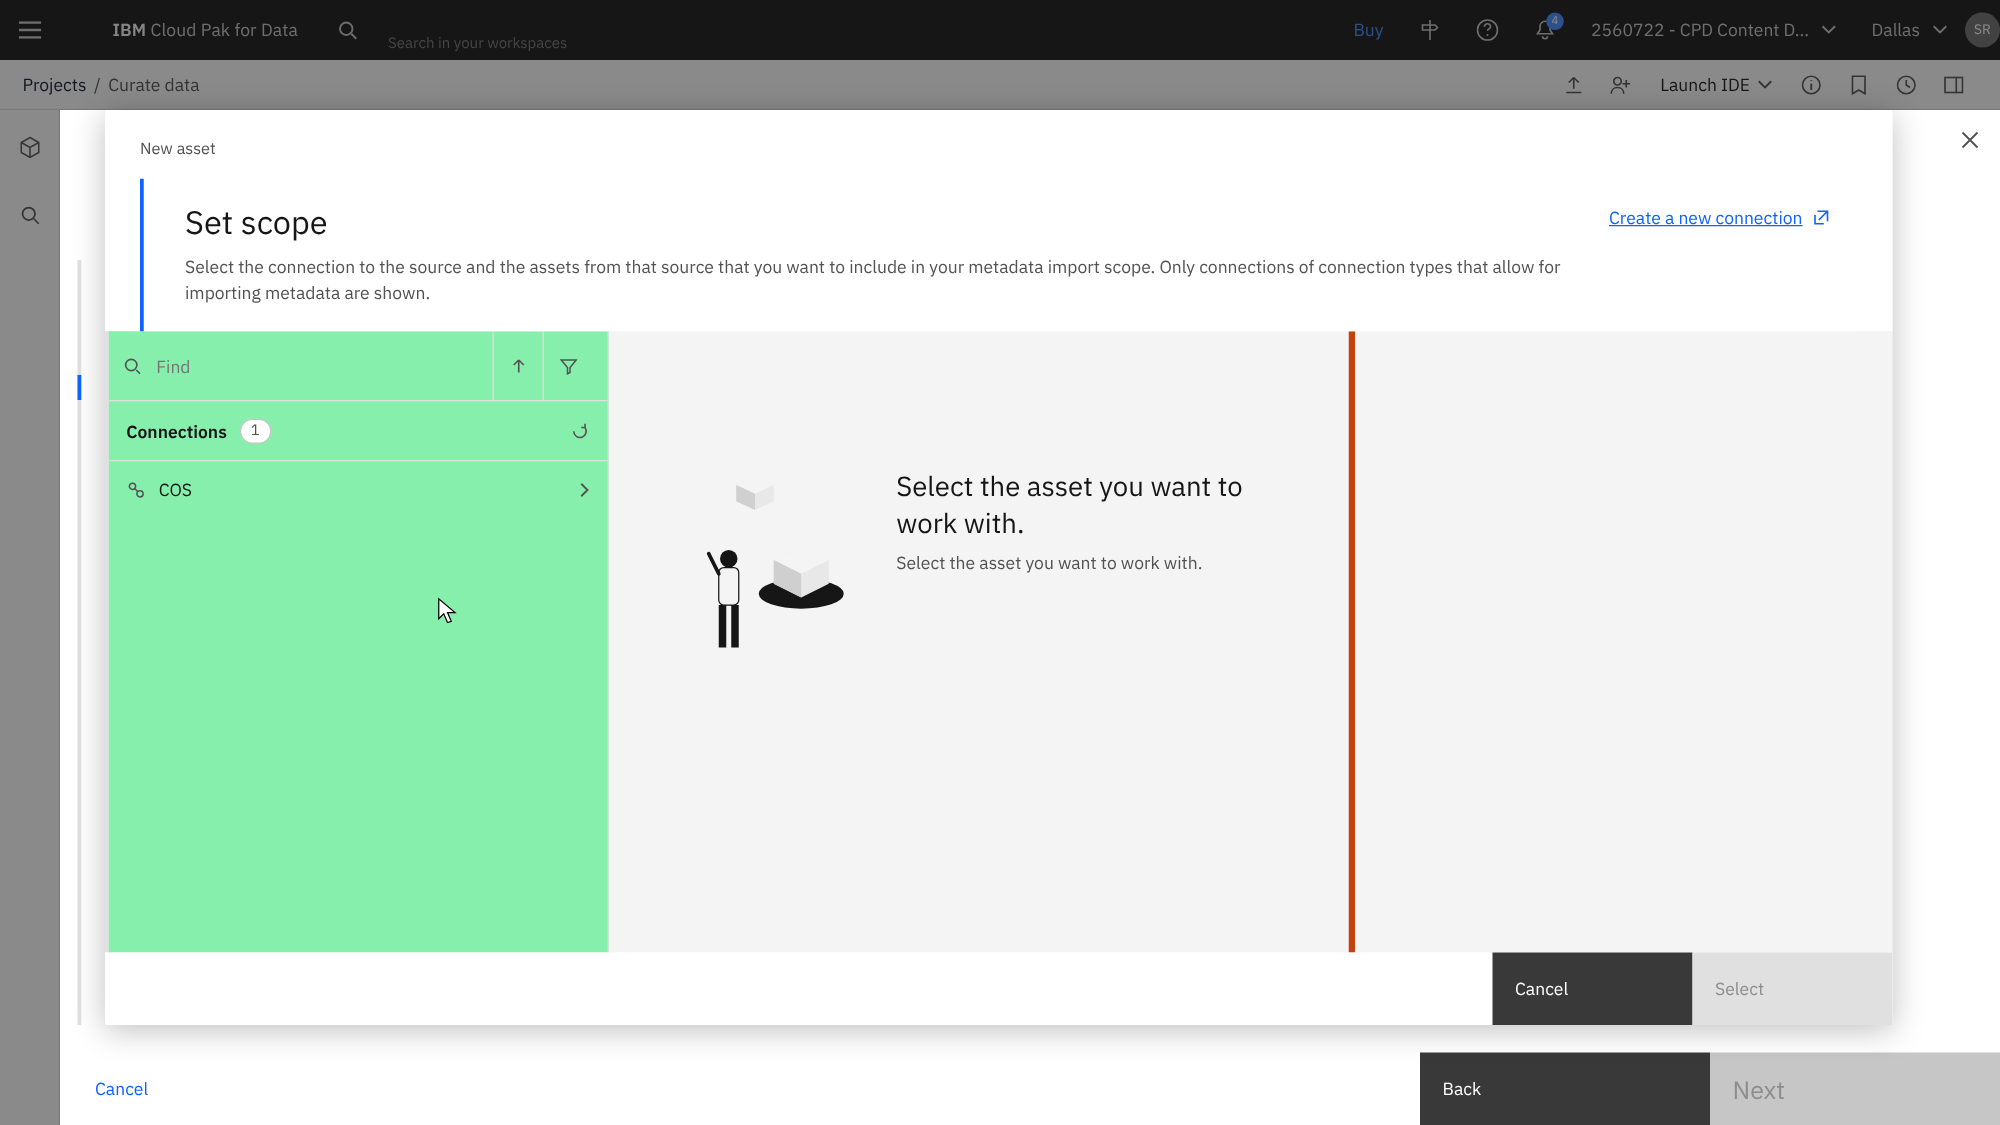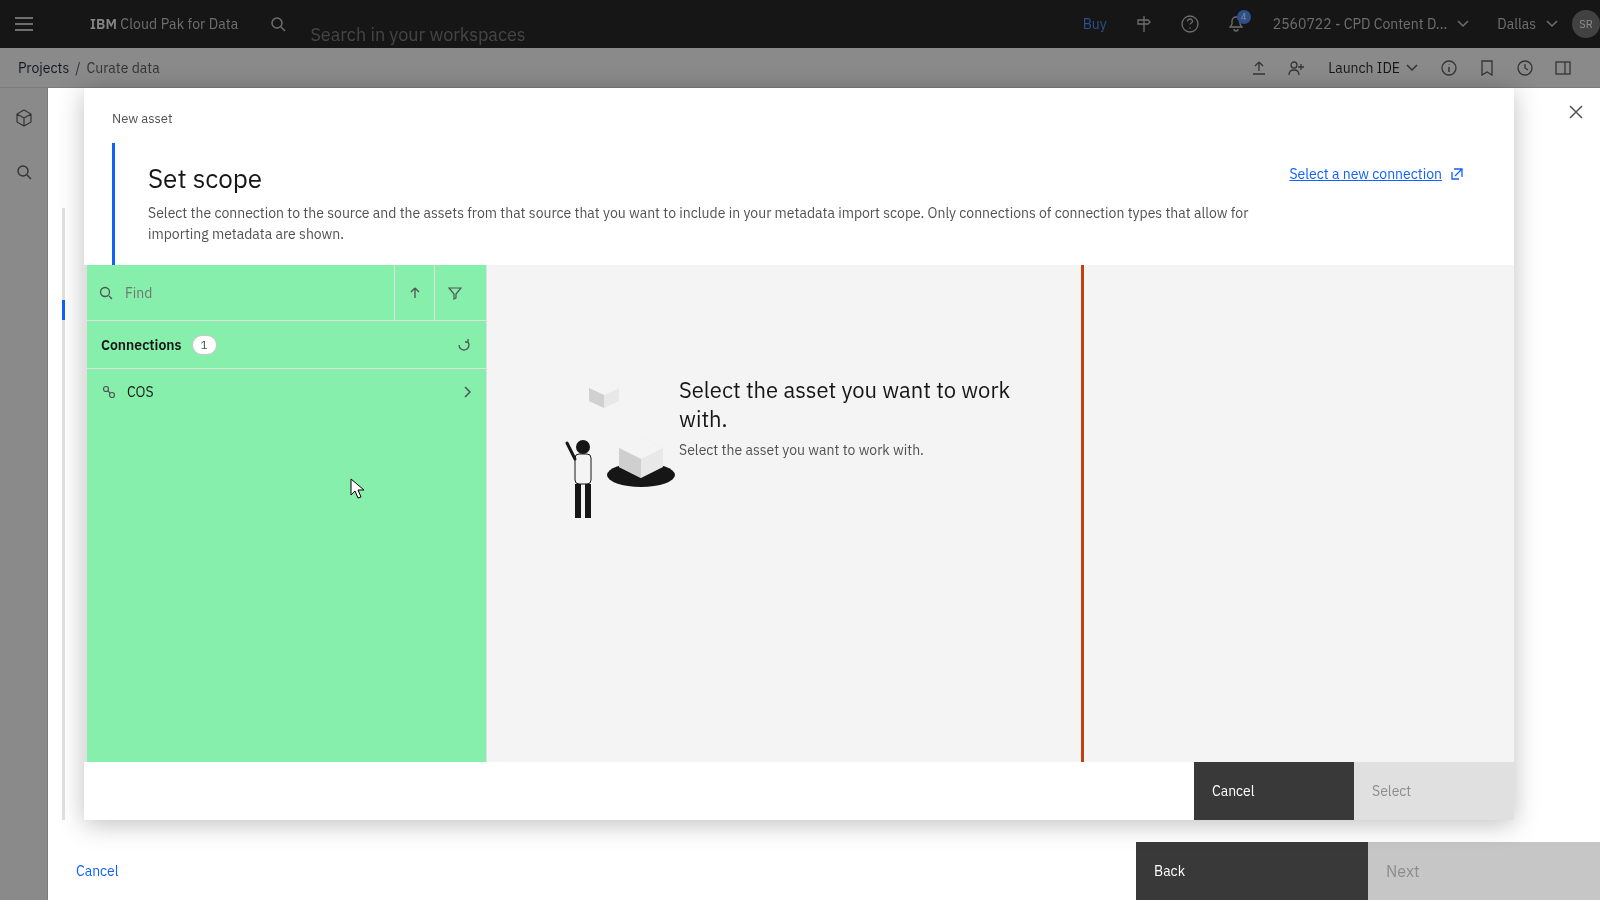--- a/index.html
+++ b/index.html
@@ -4,21 +4,21 @@
 <style>
 * { margin:0; padding:0; box-sizing:border-box; font-family:"IBM Plex Sans",-apple-system,BlinkMacSystemFont,"Segoe UI",Helvetica,Arial,sans-serif; }
 html,body { width:1600px; height:900px; overflow:hidden; background:#fff; }
 
 
 .shell-header { position:absolute; left:0; top:0; right:0; height:48px; background:#161616; display:flex; align-items:center; color:#c6c6c6; font-size:14px; }
 .shell-header .hamburger { width:48px; height:48px; display:flex; align-items:center; justify-content:center; }
 .shell-header .brand { padding:0 8px; color:#f4f4f4; letter-spacing:.1px; white-space:nowrap;margin-left:34px; }
 .shell-header .brand .thin { font-weight:400; color:#c6c6c6; }
 .shell-header .search { margin-left:8px; width:48px; display:flex; align-items:center; justify-content:center; }
-.shell-header .search-input { flex:0 0 360px; background:transparent; border:none; outline:none; color:#8d8d8d; font-size:18px; padding:0 8px;margin-top:20px; }
+.shell-header .search-input { flex:0 0 360px; background:transparent; border:none; outline:none; color:#8d8d8d; font-size:12px; padding:0 8px;margin-top:20px; }
 .shell-header .spacer { flex:1; }
 .shell-header .hdr-btn { height:48px; padding:0 14px; display:flex; align-items:center; color:#c6c6c6; font-size:14px; position:relative; }
 .shell-header .hdr-btn.buy { color:#4589ff; }
 .shell-header .account { padding:0 14px; display:flex; align-items:center; gap:10px; }
 .shell-header .avatar { width:28px; height:28px; border-radius:50%; background:#6f6f6f; color:#fff; font-size:11px; display:flex; align-items:center; justify-content:center; margin:0 0; }
 .badge-dot { position:absolute; top:10px; right:8px; background:#4589ff; color:#fff; font-size:9px; min-width:14px; height:14px; line-height:14px; border-radius:8px; text-align:center; padding:0 3px; }
 
 
 .subheader { position:absolute; left:0; top:48px; right:0; height:40px; background:#fff; border-bottom:1px solid #e0e0e0; display:flex; align-items:center; padding:0 18px; font-size:14px; }
 .subheader a { color:#0f172a; text-decoration:none; }
@@ -33,21 +33,21 @@
 .left-rail { position:absolute; left:0; top:88px; width:48px; bottom:0; background:#fff; border-right:1px solid #e0e0e0; display:flex; flex-direction:column; align-items:center; padding-top:14px; gap:22px; }
 .left-rail .rail-btn { width:32px; height:32px; display:flex; align-items:center; justify-content:center; color:#525252; }
 
 
 .outer-panel { position:absolute; right:0; top:88px; width:1552px; bottom:0; background:#fff; }
 .outer-close { position:absolute; right:8px; top:8px; width:32px; height:32px; display:flex; align-items:center; justify-content:center; color:#525252; }
 .outer-footer { position:absolute; left:0; right:0; bottom:0; height:58px; display:flex; }
 .outer-footer .of-cancel { width:300px; display:flex; align-items:center; padding-left:28px; color:#0f62fe; font-size:14px; }
 .outer-footer .of-spacer { flex:1; }
 .outer-footer .of-back { width:232px; background:#393939; color:#fff; display:flex; align-items:center; padding-left:18px; font-size:14px; }
-.outer-footer .of-next { width:232px; background:#c6c6c6; color:#8d8d8d; display:flex; align-items:center; padding-left:18px; font-size:16px; }
+.outer-footer .of-next { width:232px; background:#c6c6c6; color:#8d8d8d; display:flex; align-items:center; padding-left:18px; font-size:20px; }
 
 
 .step-rail { position:absolute; left:14px; top:120px; width:3px; bottom:80px; background:#e0e0e0; }
 .step-rail::before { content:""; position:absolute; left:0; top:92px; width:3px; height:20px; background:#0f62fe; }
 
 
 .modal { position:absolute; left:84px; top:88px; width:1430px; height:732px; background:#f4f4f4; box-shadow:0 4px 24px rgba(0,0,0,.25); display:flex; flex-direction:column; }
 .modal .mod-head { background:#fff; padding:22px 28px 0; }
 .modal .eyebrow { font-size:13px; color:#525252; }
 .modal .wiz-title { font-size:30px; font-weight:400; color:#161616; margin-top:6px; }
@@ -63,21 +63,21 @@
 .find-row { height:56px; display:flex; align-items:center; padding:0 12px; border-bottom:1px solid #e0e0e0; }
 .find-row .find-icn { width:20px; color:#525252; }
 .find-row input { flex:1; border:none; background:transparent; outline:none; font-size:14px; color:#525252; padding-left:6px; }
 .find-row .find-tool { width:40px; height:56px; display:flex; align-items:center; justify-content:center; color:#525252; border-left:1px solid #e0e0e0; }
 .conn-hdr { height:48px; display:flex; align-items:center; padding:0 14px; font-size:14px; color:#161616; gap:10px; border-bottom:1px solid #e0e0e0; }
 .conn-hdr .count { font-size:12px; background:#fff; border:1px solid #c6c6c6; border-radius:12px; padding:0 8px; line-height:18px; color:#525252; }
 .conn-hdr .refresh { margin-left:auto; color:#525252; }
 .conn-item { height:46px; display:flex; align-items:center; padding:0 14px; font-size:14px; color:#161616; gap:10px; }
 .conn-item .chevr { margin-left:auto; color:#525252; }
 
-.col-mid { flex:1; border-right:3px solid #c2410c; display:flex; align-items:flex-start; justify-content:flex-start; padding:110px 40px 0 62px; }
+.col-mid { flex:1; border-right:5px solid #c2410c; display:flex; align-items:flex-start; justify-content:flex-start; padding:110px 40px 0 62px; gap:38px; }
 .mid-text h3 { font-size:22px; font-weight:400; color:#161616; }
 .mid-text p { font-size:14px; color:#525252; margin-top:8px; }
 .illus { width:130px; height:150px; position:relative; flex:none; }
 .col-right { width:430px; }
 
 .modal-footer { height:58px; background:#fff; display:flex; }
 .modal-footer .mf-spacer { flex:1; }
 .modal-footer .mf-cancel { width:160px; background:#393939; color:#fff; display:flex; align-items:center; padding-left:18px; font-size:14px; }
 .modal-footer .mf-select { width:160px; background:#e0e0e0; color:#8d8d8d; display:flex; align-items:center; padding-left:18px; font-size:14px; }
 
@@ -218,21 +218,21 @@
   </div>
 </div>
 
 <div class="modal">
   <div class="mod-head">
     <div class="eyebrow">New asset</div>
     <div class="scope-head">
       <h2>Set scope</h2>
       <p>Select the connection to the source and the assets from that source that you want to include in your metadata import scope. Only connections of connection types that allow for importing metadata are shown.</p>
       <a class="new-conn" href="#">
-        <span>Select a new connection</span>
+        <span>Create a new connection</span>
         <svg width="14" height="14" viewBox="0 0 14 14">
             <path d="M4 2h8v8M12 2L5 9M2 5v7h7" stroke="#0f62fe" stroke-width="1.3" fill="none"></path>
           </svg>
       </a>
     </div>
   </div>
 
   <div class="scope-body">
 
     <div class="col-conn">

